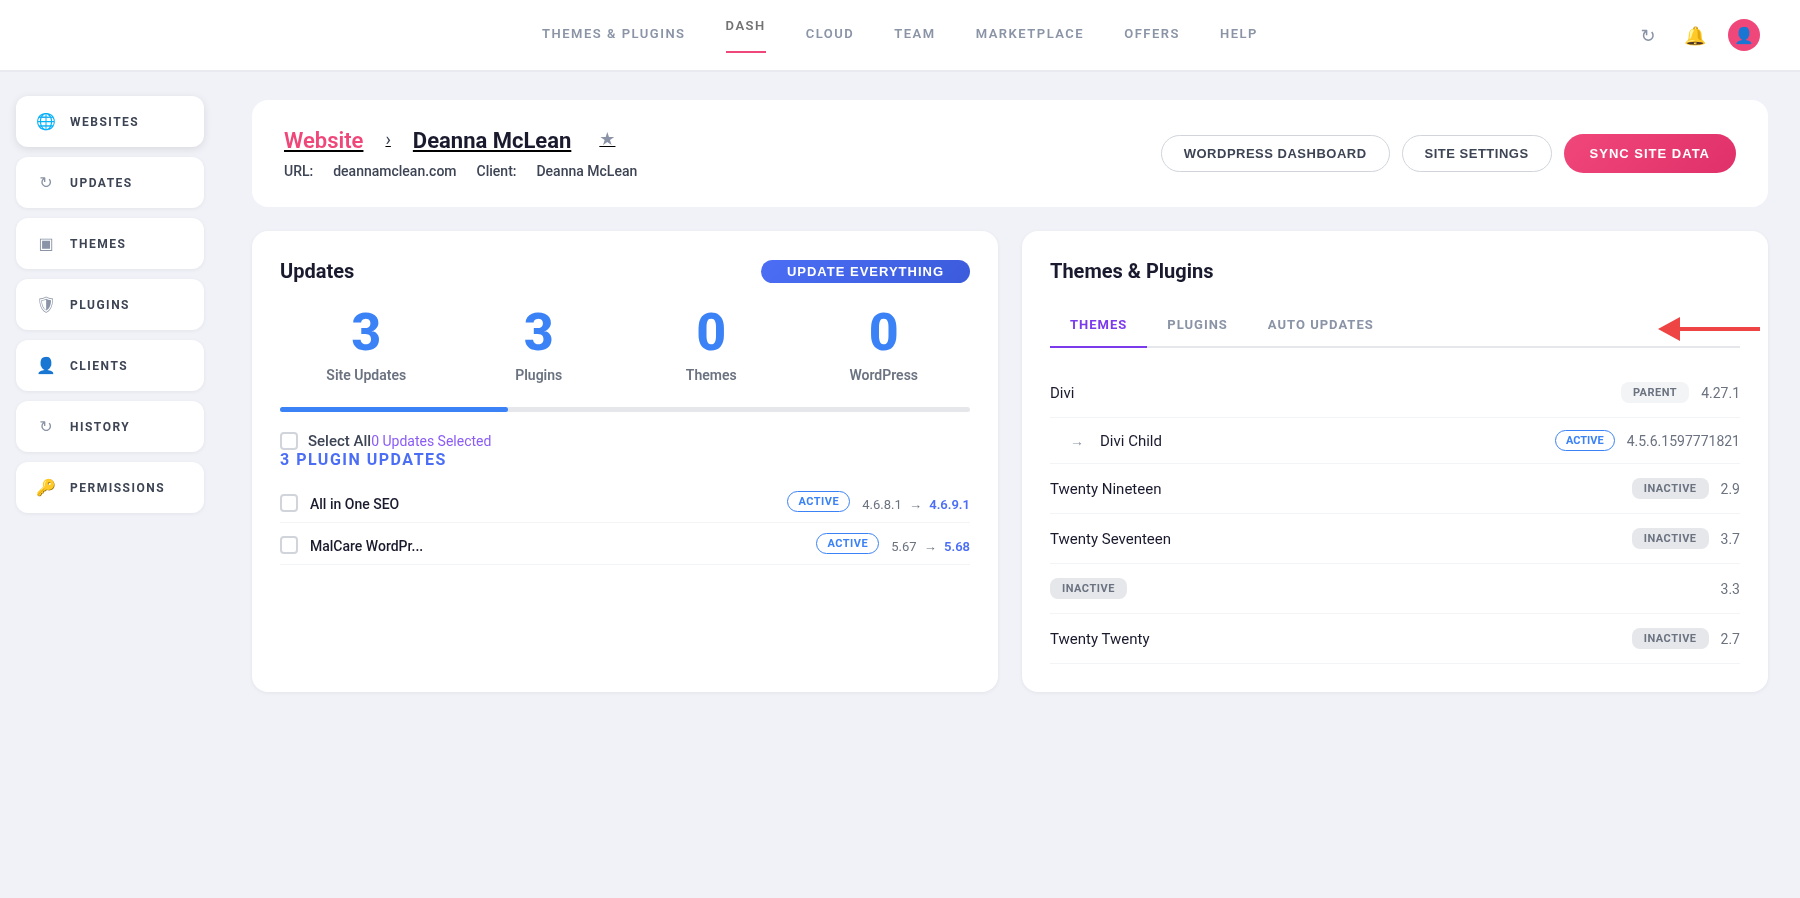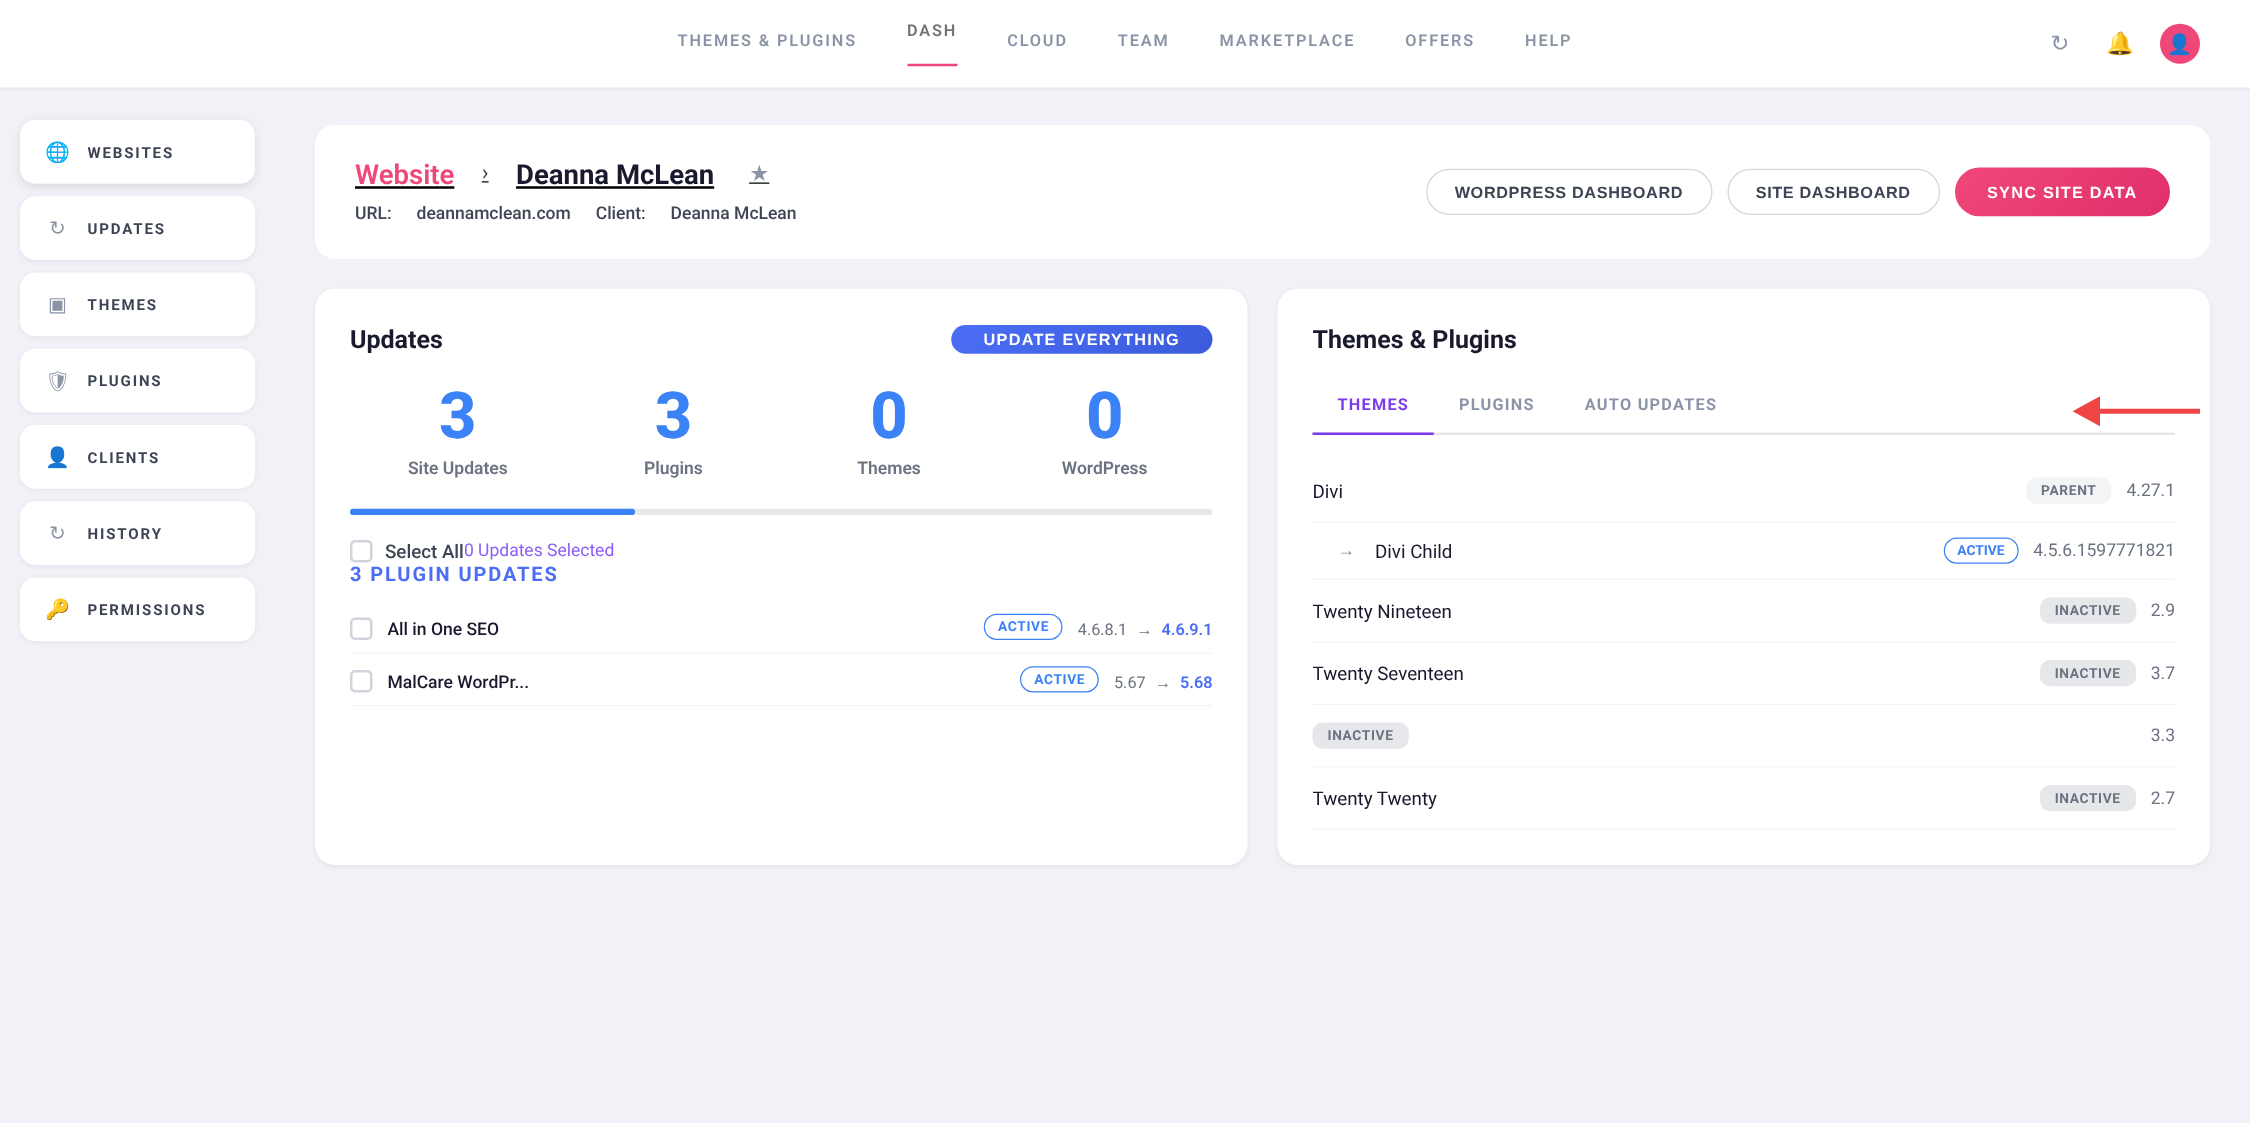--- a/index.html
+++ b/index.html
@@ -510,21 +510,21 @@
         </div>
         <div class="page-meta">
           <span>URL:</span>
           <span>deannamclean.com</span>
           <span>Client:</span>
           <span>Deanna McLean</span>
         </div>
       </div>
       <div class="header-actions">
         <button class="btn-outline">WORDPRESS DASHBOARD</button>
-        <button class="btn-outline">SITE DASHBOARD</button>
+        <button class="btn-outline">SITE SETTINGS</button>
         <button class="btn-pink">SYNC SITE DATA</button>
       </div>
     </div>
 
     <div class="content-grid">
 
       <div class="panel">
         <div class="panel-header">
           <span class="panel-title">Updates</span>
           <button class="btn-blue">UPDATE EVERYTHING</button>

